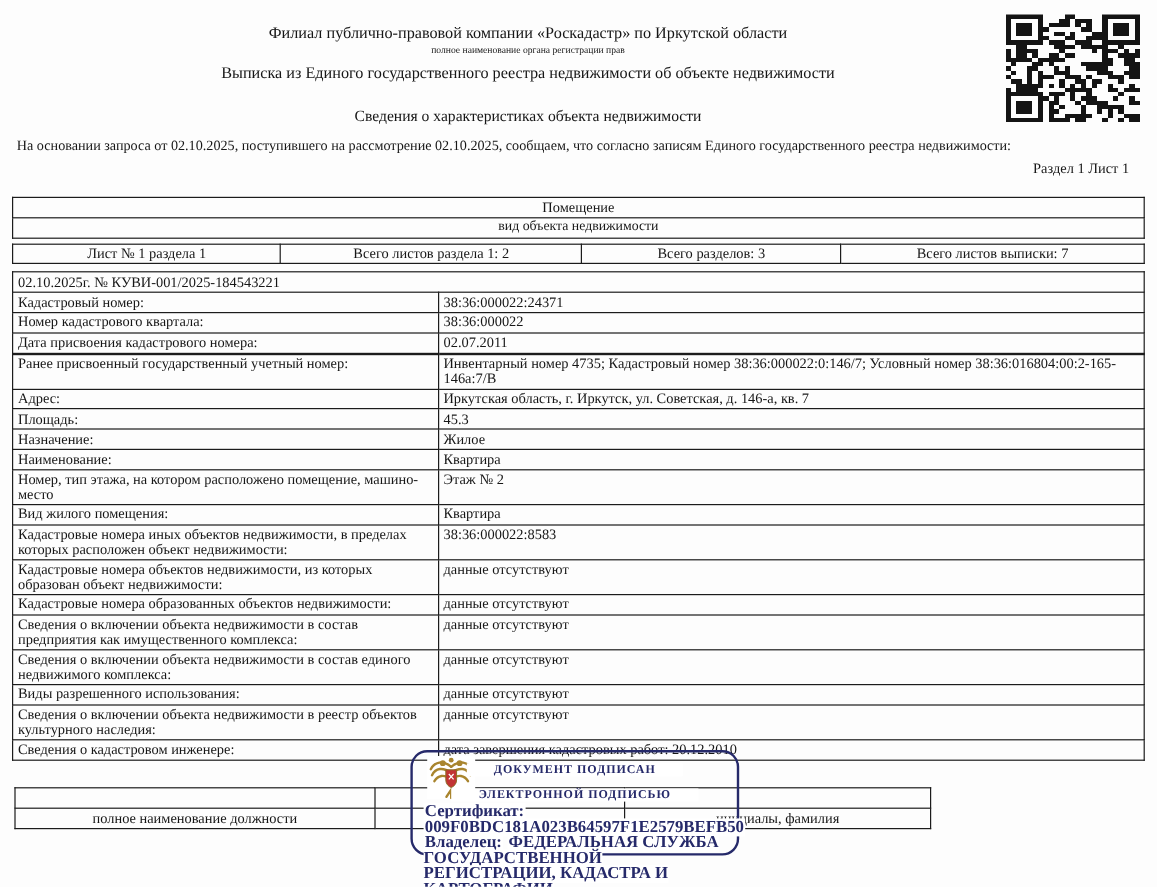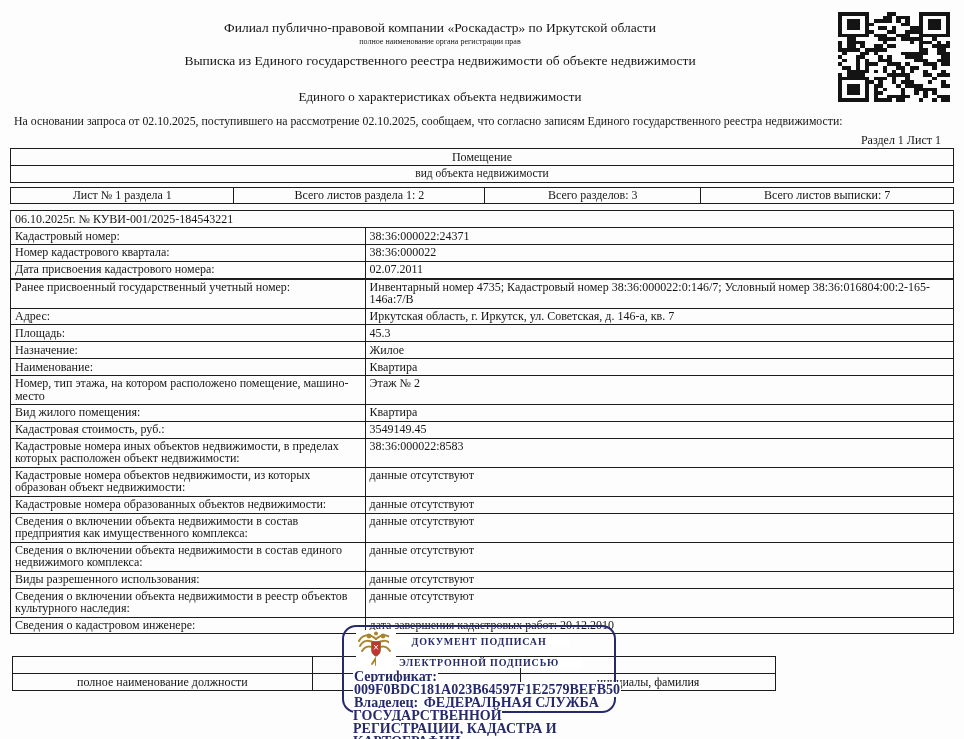--- a/index.html
+++ b/index.html
@@ -25,21 +25,21 @@
   .request-line{margin:9px 0 0 14px;font-size:11.8px;white-space:nowrap;}
   .section-sheet{margin-top:4px;padding-right:23px;text-align:right;font-size:12px;}
   
   table{border-collapse:collapse;table-layout:fixed;width:944px;margin-left:10px;}
   td{
     border:1.4px solid var(--line);
     font-size:12px;line-height:12.3px;
     padding:1.5px 4px 2px 4px;vertical-align:top;
     overflow:hidden;
   }
-  .tbl-objtype{margin-top:0;}
+  .tbl-objtype{margin-top:16px;}
   .tbl-objtype td{text-align:center;}
   .tbl-objtype .caption-row td{font-size:11.5px;}
   .tbl-sheets{margin-top:4px;}
   .tbl-sheets td{text-align:center;}
   .tbl-top{margin-top:6px;}
   .tbl-main{padding-left:16px;}
   
   .qr{position:absolute;left:838px;top:12px;width:112px;height:90px;}
   
   .tbl-footer{position:absolute;left:12px;top:656px;width:764px;margin:0;z-index:1;}
@@ -60,21 +60,21 @@
     font-size:14px;font-weight:bold;line-height:13px;color:var(--navy);}
   .stamp-info .row span{background:#fff;padding:0 1px;}
 </style>
 </head>
 <body>
 
 <div class="hdr">
   <div class="org-name">Филиал публично-правовой компании «Роскадастр» по Иркутской области</div>
   <div class="org-caption">полное наименование органа регистрации прав</div>
   <div class="doc-title">Выписка из Единого государственного реестра недвижимости об объекте недвижимости</div>
-  <div class="section-title">Единого о характеристиках объекта недвижимости</div>
+  <div class="section-title">Сведения о характеристиках объекта недвижимости</div>
 </div>
 
 <svg class="qr" id="qr" viewBox="0 0 100 100" preserveAspectRatio="none" shape-rendering="crispEdges">
     <g fill="#141414">
       <rect x="0" y="0" width="4" height="4"></rect>
       <rect x="4" y="0" width="4" height="4"></rect>
       <rect x="8" y="0" width="4" height="4"></rect>
       <rect x="12" y="0" width="4" height="4"></rect>
       <rect x="16" y="0" width="4" height="4"></rect>
       <rect x="20" y="0" width="4" height="4"></rect>
@@ -433,21 +433,21 @@
 </tbody>
   </table>
 
 <table class="tbl-top">
   <colgroup>
       <col style="width:37.6%">
       <col style="width:62.4%">
     </colgroup>
   <tbody>
       <tr>
-    <td colspan="2">06.10.2025г. № КУВИ-001/2025-184543221</td>
+    <td colspan="2">02.10.2025г. № КУВИ-001/2025-184543221</td>
   </tr>
   <tr>
     <td>Кадастровый номер:</td>
     <td>38:36:000022:24371</td>
   </tr>
   <tr>
     <td>Номер кадастрового квартала:</td>
     <td>38:36:000022</td>
   </tr>
   <tr>
@@ -483,24 +483,20 @@
     <td>Наименование:</td>
     <td>Квартира</td>
   </tr>
   <tr>
     <td>Номер, тип этажа, на котором расположено помещение, машино-место</td>
     <td>Этаж № 2</td>
   </tr>
   <tr>
     <td>Вид жилого помещения:</td>
     <td>Квартира</td>
-  </tr>
-  <tr>
-    <td>Кадастровая стоимость, руб.:</td>
-    <td>3549149.45</td>
   </tr>
   <tr>
     <td>Кадастровые номера иных объектов недвижимости, в пределах которых расположен объект недвижимости:</td>
     <td>38:36:000022:8583</td>
   </tr>
   <tr>
     <td>Кадастровые номера объектов недвижимости, из которых образован объект недвижимости:</td>
     <td>данные отсутствуют</td>
   </tr>
   <tr>

